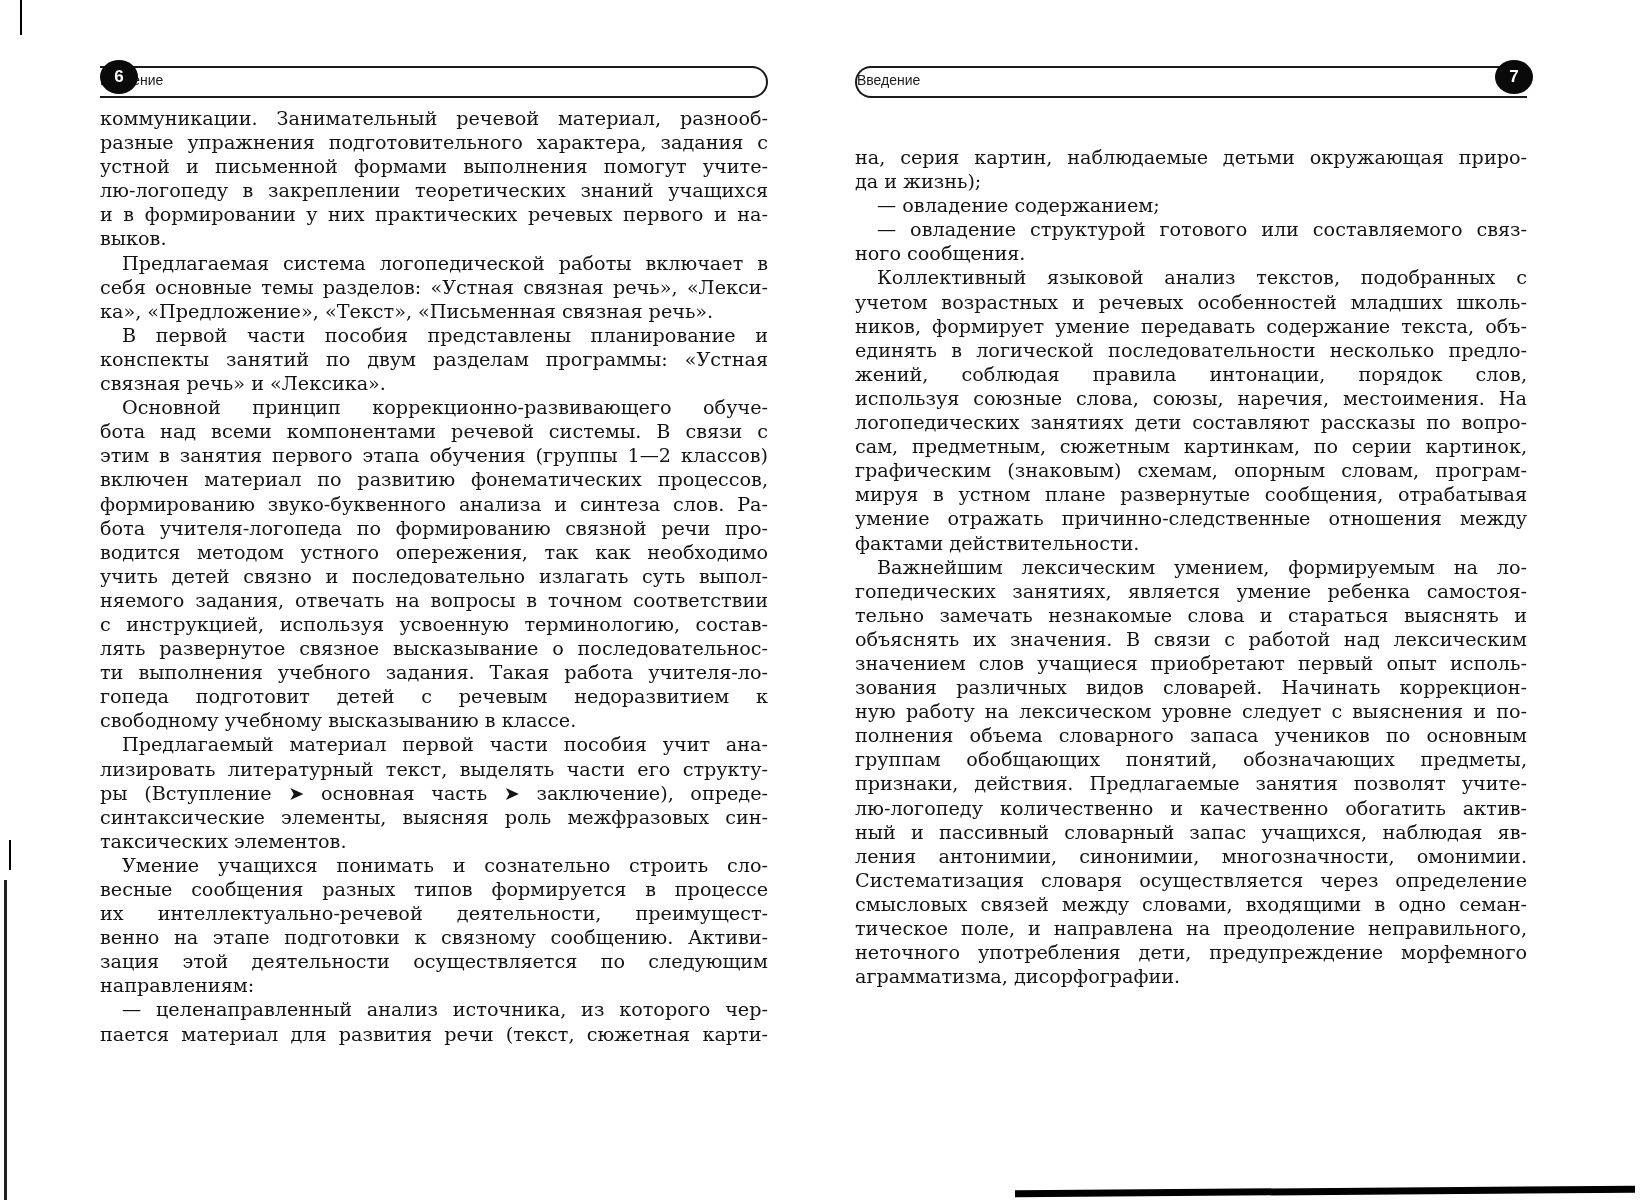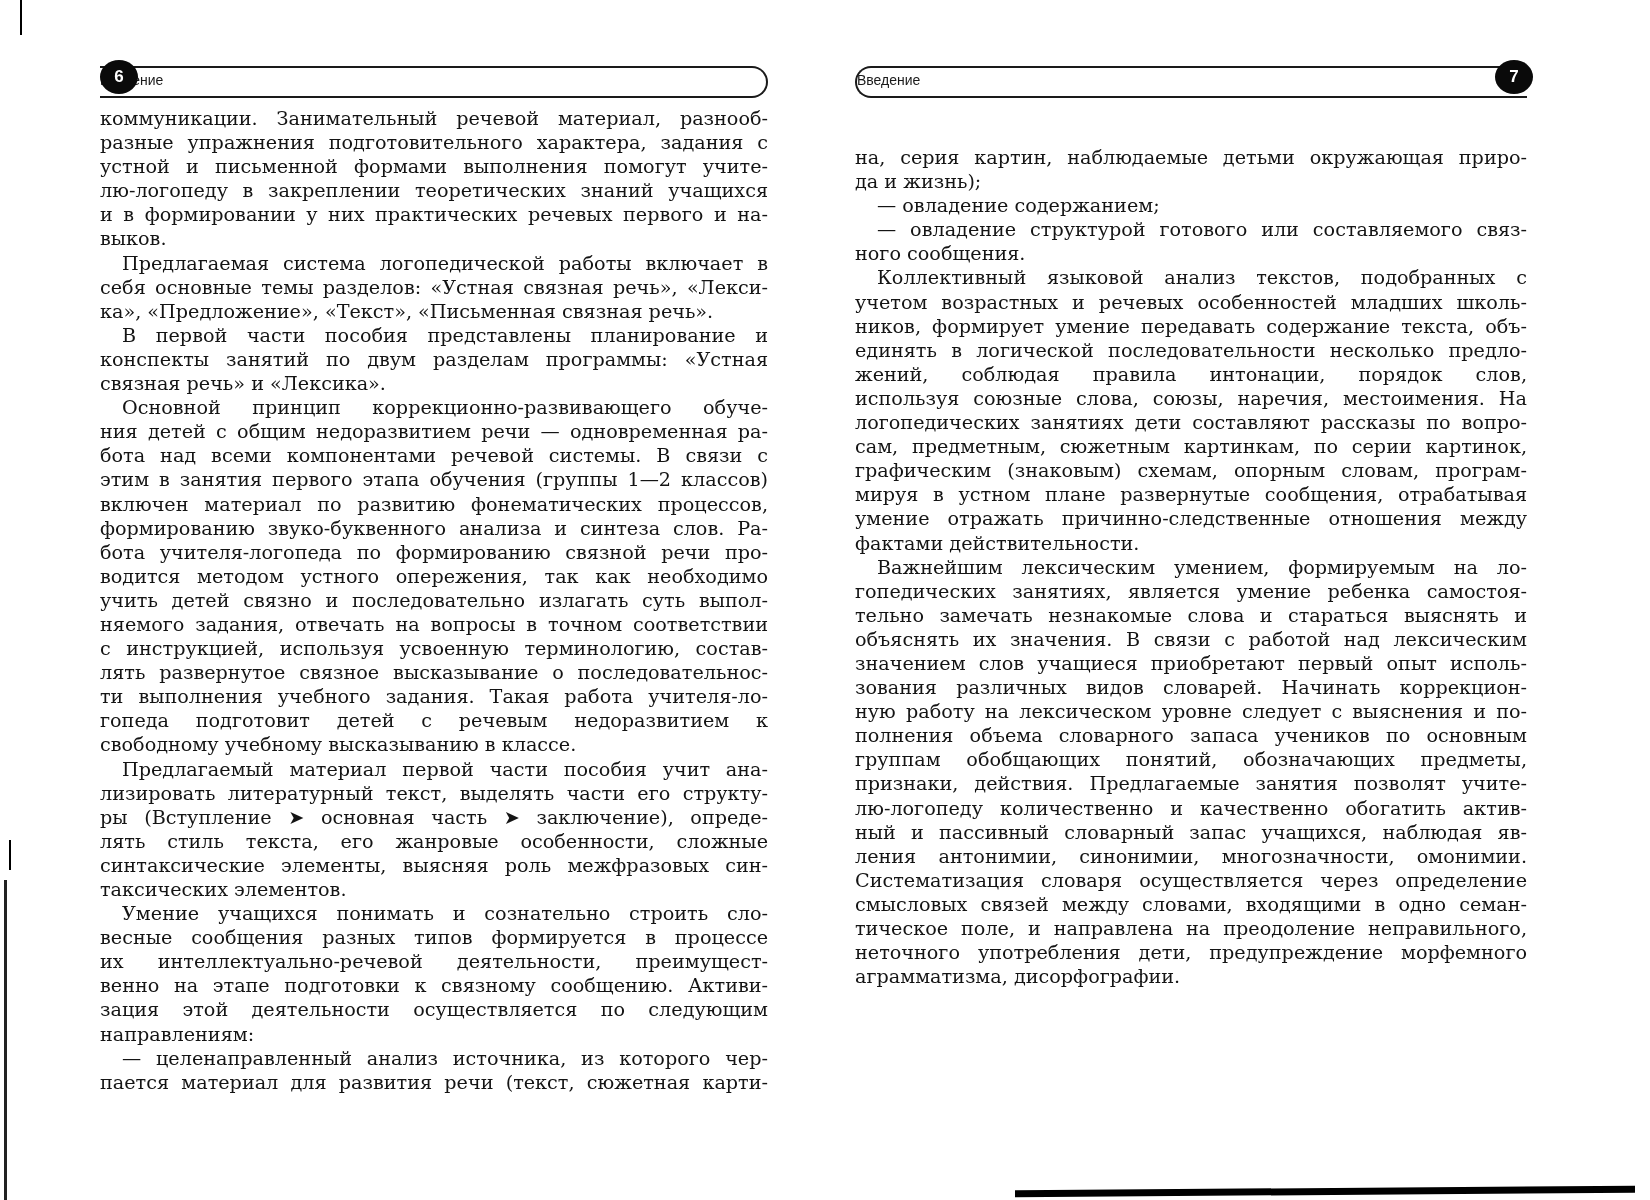--- a/index.html
+++ b/index.html
@@ -58,38 +58,36 @@
       <span class="line">лю-логопеду в закреплении теоретических знаний учащихся</span>
       <span class="line">и в формировании у них практических речевых первого и на-</span>
       <span class="line last">выков.</span>
       <span class="line indent">Предлагаемая система логопедической работы включает в</span>
       <span class="line">себя основные темы разделов: «Устная связная речь», «Лекси-</span>
       <span class="line last">ка», «Предложение», «Текст», «Письменная связная речь».</span>
       <span class="line indent">В первой части пособия представлены планирование и</span>
       <span class="line">конспекты занятий по двум разделам программы: «Устная</span>
       <span class="line last">связная речь» и «Лексика».</span>
       <span class="line indent">Основной принцип коррекционно-развивающего обуче-</span>
-      <span class="line">ния детей с общим недоразвитием речи — одновременная ра-</span>
       <span class="line">бота над всеми компонентами речевой системы. В связи с</span>
       <span class="line">этим в занятия первого этапа обучения (группы 1—2 классов)</span>
       <span class="line">включен материал по развитию фонематических процессов,</span>
       <span class="line">формированию звуко-буквенного анализа и синтеза слов. Ра-</span>
       <span class="line">бота учителя-логопеда по формированию связной речи про-</span>
       <span class="line">водится методом устного опережения, так как необходимо</span>
       <span class="line">учить детей связно и последовательно излагать суть выпол-</span>
       <span class="line">няемого задания, отвечать на вопросы в точном соответствии</span>
       <span class="line">с инструкцией, используя усвоенную терминологию, состав-</span>
       <span class="line">лять развернутое связное высказывание о последовательнос-</span>
       <span class="line">ти выполнения учебного задания. Такая работа учителя-ло-</span>
       <span class="line">гопеда подготовит детей с речевым недоразвитием к</span>
       <span class="line last">свободному учебному высказыванию в классе.</span>
       <span class="line indent">Предлагаемый материал первой части пособия учит ана-</span>
       <span class="line">лизировать литературный текст, выделять части его структу-</span>
       <span class="line">ры (Вступление ➤ основная часть ➤ заключение), опреде-</span>
-      <span class="line">лять стиль текста, его жанровые особенности, сложные</span>
       <span class="line">синтаксические элементы, выясняя роль межфразовых син-</span>
       <span class="line last">таксических элементов.</span>
       <span class="line indent">Умение учащихся понимать и сознательно строить сло-</span>
       <span class="line">весные сообщения разных типов формируется в процессе</span>
       <span class="line">их интеллектуально-речевой деятельности, преимущест-</span>
       <span class="line">венно на этапе подготовки к связному сообщению. Активи-</span>
       <span class="line">зация этой деятельности осуществляется по следующим</span>
       <span class="line last">направлениям:</span>
       <span class="line indent">— целенаправленный анализ источника, из которого чер-</span>
       <span class="line">пается материал для развития речи (текст, сюжетная карти-</span>

